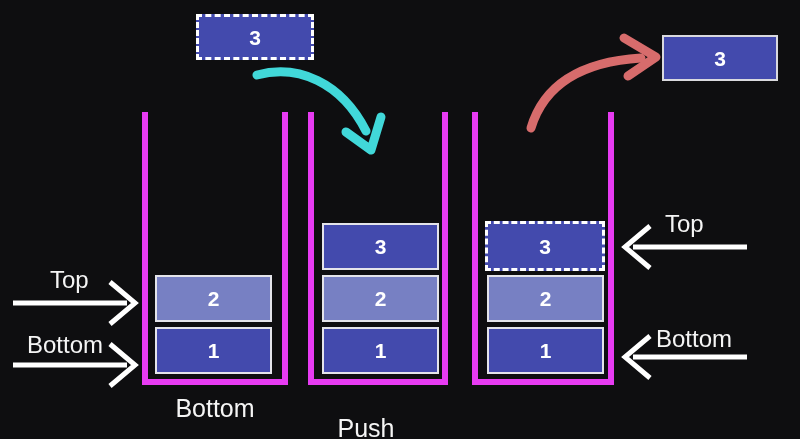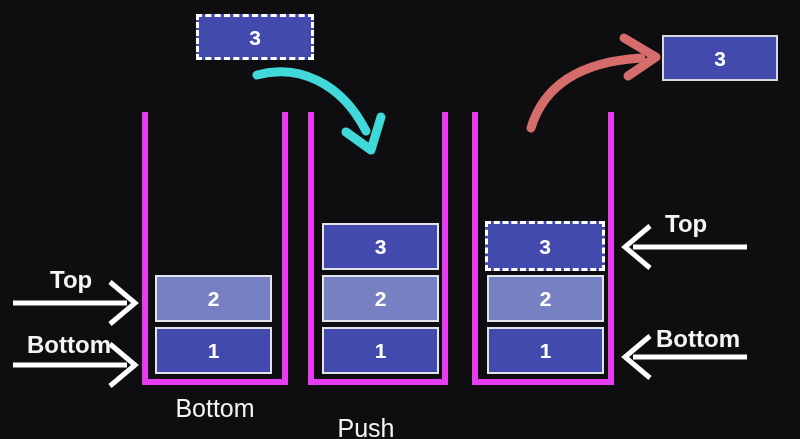--- a/index.html
+++ b/index.html
@@ -30,21 +30,21 @@
     color:#fff;font-weight:700;font-size:21px;line-height:1;
   }
   .block.dark{background:var(--blk-dark);}
   .block.light{background:var(--blk-light);}
   .block.dashed{border:3px dashed #ffffff;}
   .stack-label{
     position:absolute;top:394px;height:30px;
     color:var(--white);font-size:25px;text-align:center;
   }
   .ann-label{
-    position:absolute;color:var(--white);font-size:24px;white-space:nowrap;font-weight:bold;
+    position:absolute;color:var(--white);font-size:24px;white-space:nowrap;
   }
   svg.arrows{position:absolute;left:0;top:0;pointer-events:none;}
   .warrow{stroke:#ffffff;stroke-width:5;fill:none;stroke-linejoin:miter;}
   .curve{fill:none;stroke-linecap:round;stroke-linejoin:round;}
 </style>
 </head>
 <body>
 
 <div class="canvas">
 

